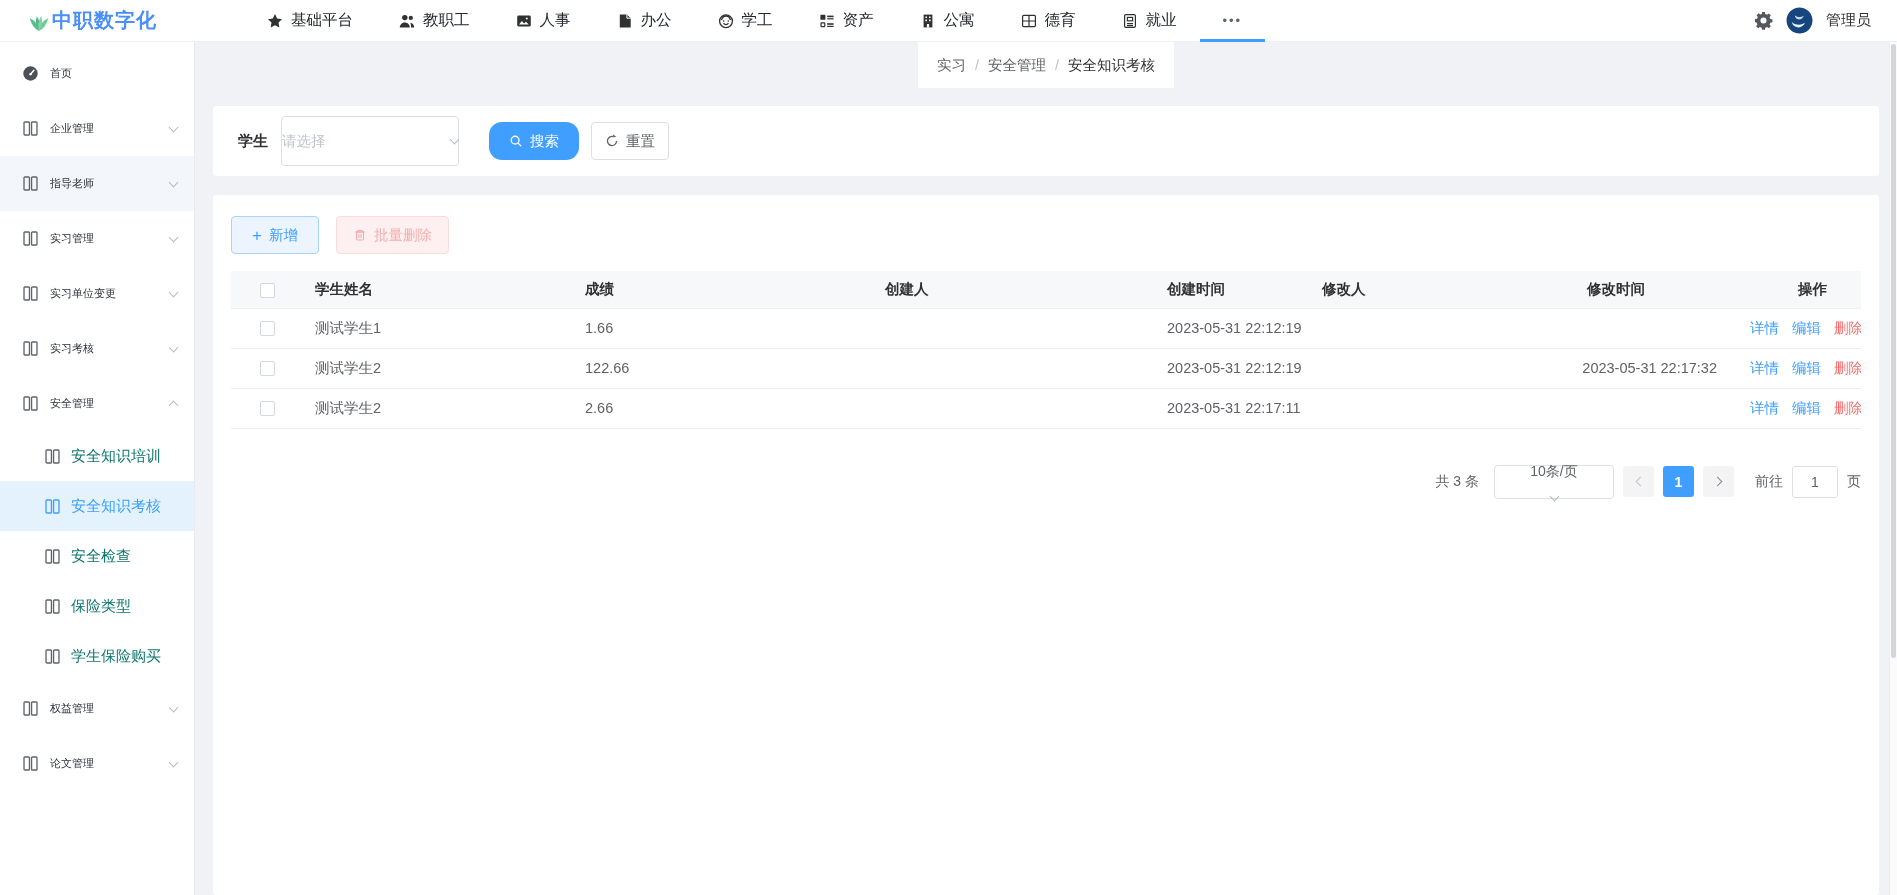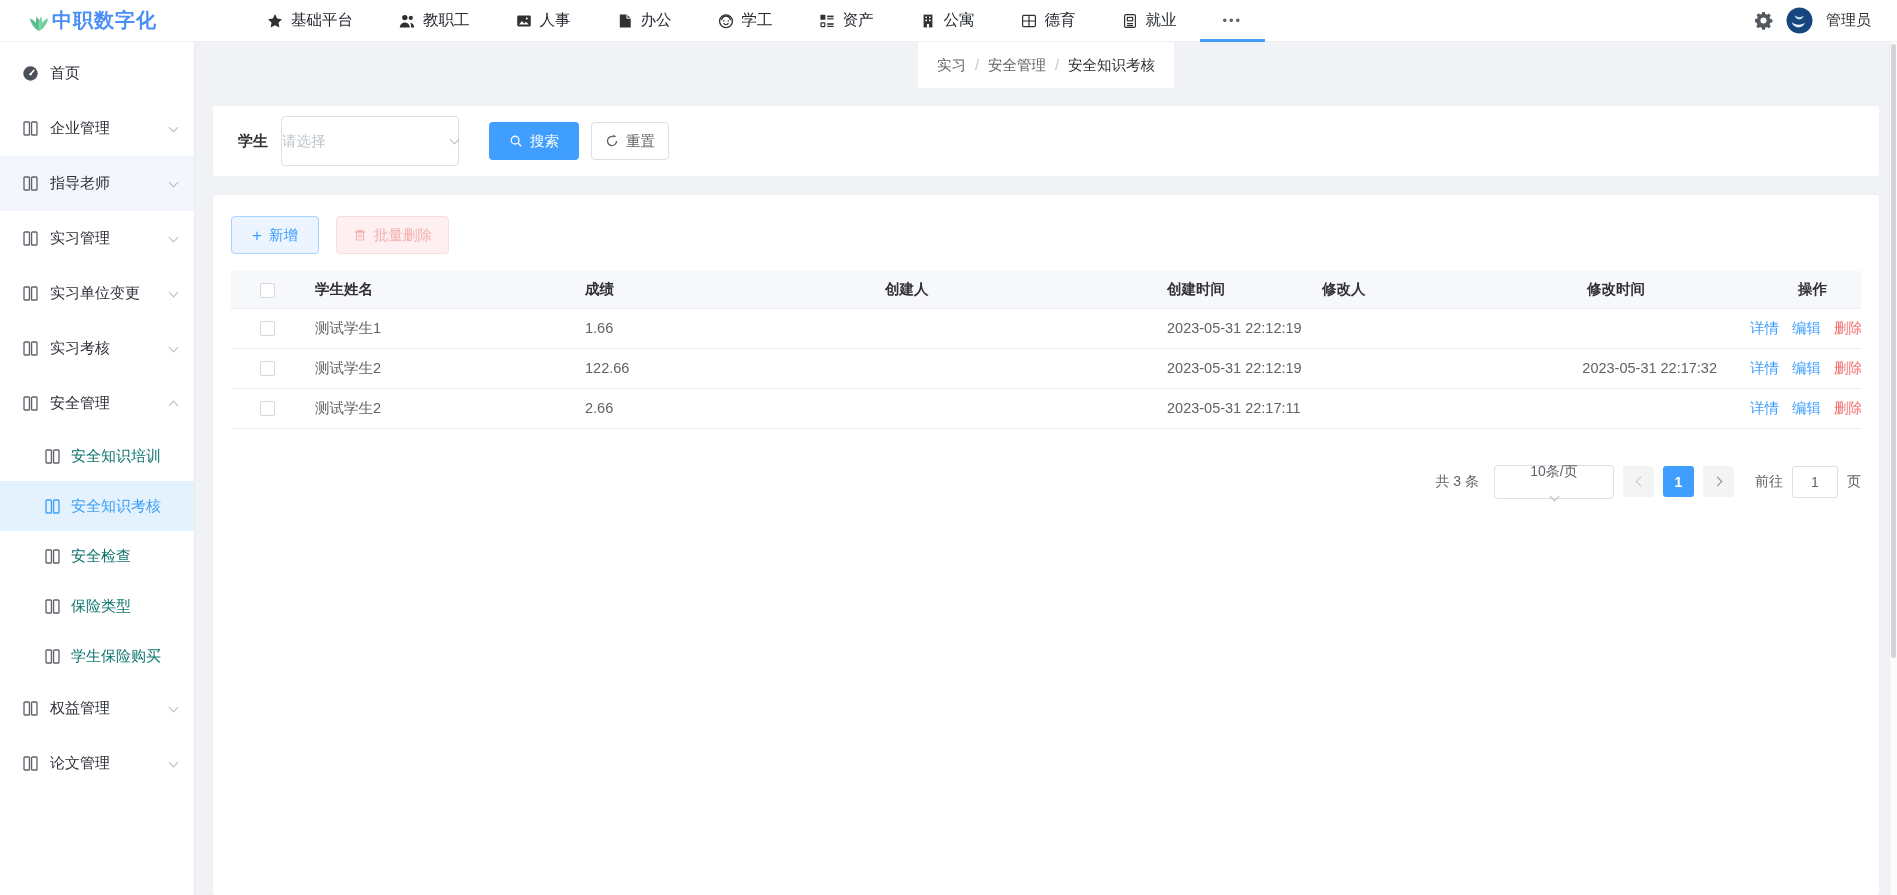--- a/index.html
+++ b/index.html
@@ -19,21 +19,21 @@
   .nav-more-dots{font-size:13px;color:#5f646c;letter-spacing:2px;}
   .nicon{width:16px;height:16px;flex:0 0 auto;}
   .nav-right{margin-left:auto;display:flex;align-items:center;gap:13px;}
   .user-name{font-size:15px;color:#303133;}
   .avatar{border-radius:50%;overflow:hidden;cursor:pointer;}
 
   
   .sidebar{position:fixed;top:42px;left:0;bottom:0;width:195px;background:#fff;z-index:10;
     border-right:1px solid #e8eaee;padding-top:4px;}
   .side-item{height:55px;display:flex;align-items:center;gap:11px;padding:0 17px 0 22px;
-    font-size:15px;color:#2d3138;cursor:pointer;}
+    font-size:11px;color:#2d3138;cursor:pointer;}
   .side-item.hover{background:#f3f7fb;}
   .side-item .label{flex:1;}
   .side-sub{height:50px;display:flex;align-items:center;gap:10px;padding-left:44px;
     font-size:15px;color:#0f766e;cursor:pointer;}
   .side-sub.active{background:#e4f2fe;color:#3da0f7;}
   .side-sub.active svg g{stroke:#3da0f7;}
   .sicon{width:17px;height:17px;flex:0 0 auto;}
   .chev{width:7px;height:7px;border-right:1.5px solid #b7bbc2;border-bottom:1.5px solid #b7bbc2;
     transform:rotate(45deg);margin-top:-3px;flex:0 0 auto;}
   .chev.up{transform:rotate(-135deg);margin-top:4px;}
@@ -48,21 +48,21 @@
   .card{background:#fff;border-radius:3px;}
 
   
   .filter-card{flex:0 0 70px;display:flex;align-items:center;padding:0 25px;margin-bottom:19px;}
   .filter-label{font-weight:bold;font-size:15px;margin-right:13px;}
   .select{width:178px;height:50px;border:1px solid #dcdfe6;border-radius:4px;background:#fff;
     display:flex;align-items:center;justify-content:space-between;padding:0 0;cursor:pointer;}
   .select .ph{color:#bfc4cc;font-size:14.5px;}
   .btn{height:38px;border-radius:4px;border:1px solid transparent;display:inline-flex;
     align-items:center;justify-content:center;gap:7px;font-size:14.5px;cursor:pointer;}
-  .btn-search{background:#409eff;color:#fff;width:90px;margin-left:30px;}
+  .btn-search{background:#409eff;color:#fff;width:90px;margin-left:30px;border-radius:13px;}
   .btn-reset{background:#fff;border-color:#dcdfe6;color:#606266;width:78px;margin-left:12px;}
 
   
   .table-card{flex:1;padding:21px 18px 18px;display:flex;flex-direction:column;}
   .toolbar{display:flex;gap:17px;flex:0 0 auto;}
   .btn-add{background:#ecf5ff;border-color:#a8d3ff;color:#409eff;padding:0 20px;}
   .btn-add .plus{font-size:17px;line-height:1;}
   .btn-batch{background:#fef0f0;border-color:#fbdcdc;color:#f3afaf;padding:0 16px;cursor:not-allowed;}
 
   table{width:100%;border-collapse:collapse;table-layout:fixed;margin-top:17px;font-size:14.5px;}

